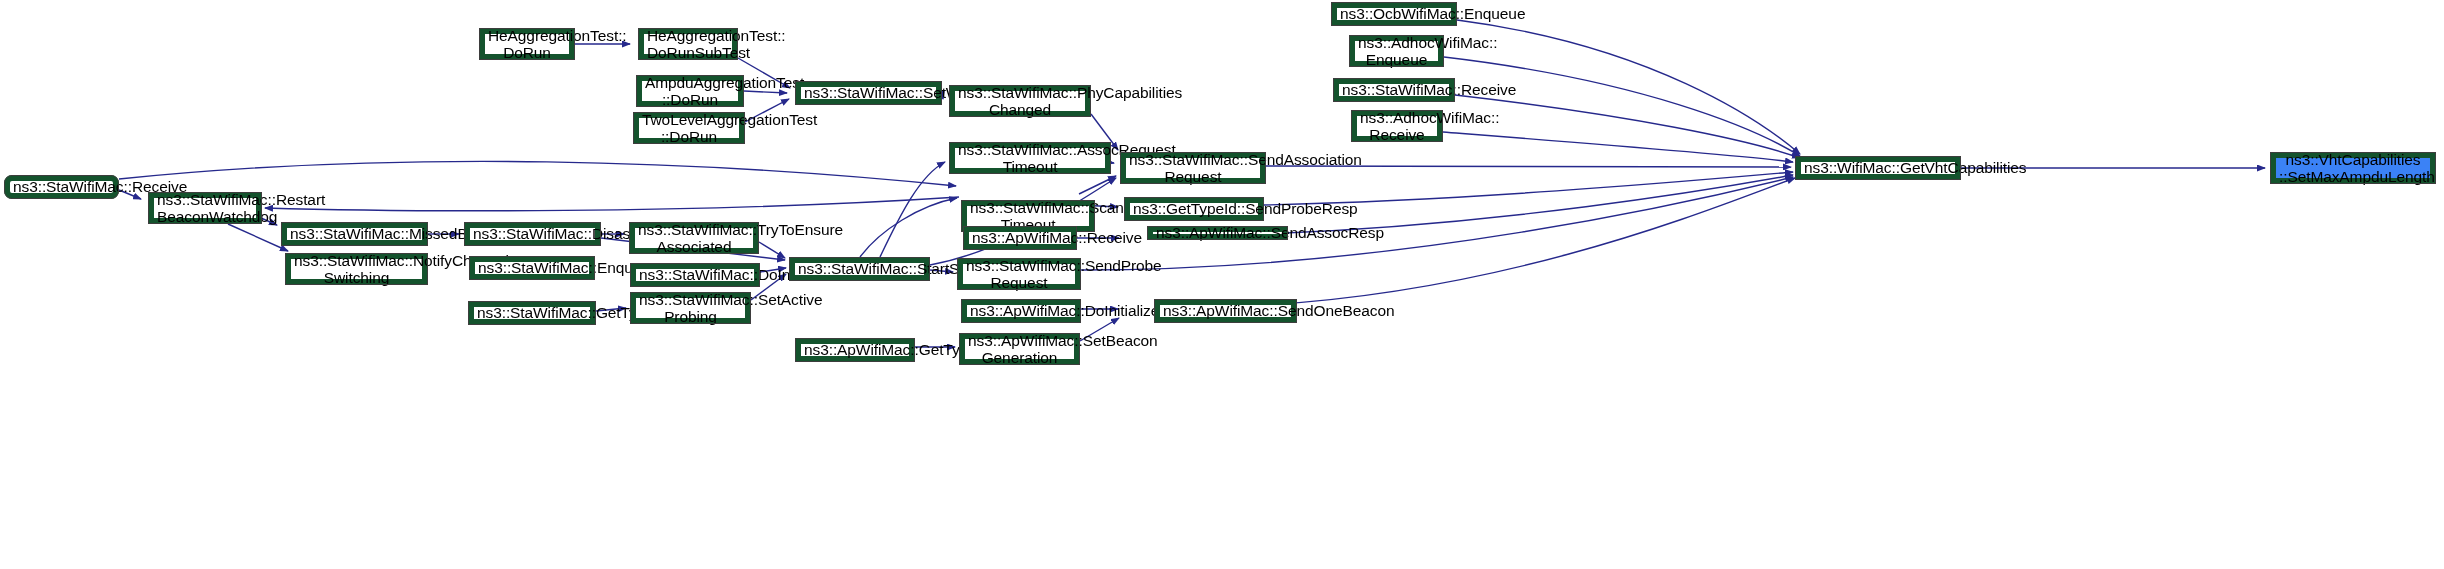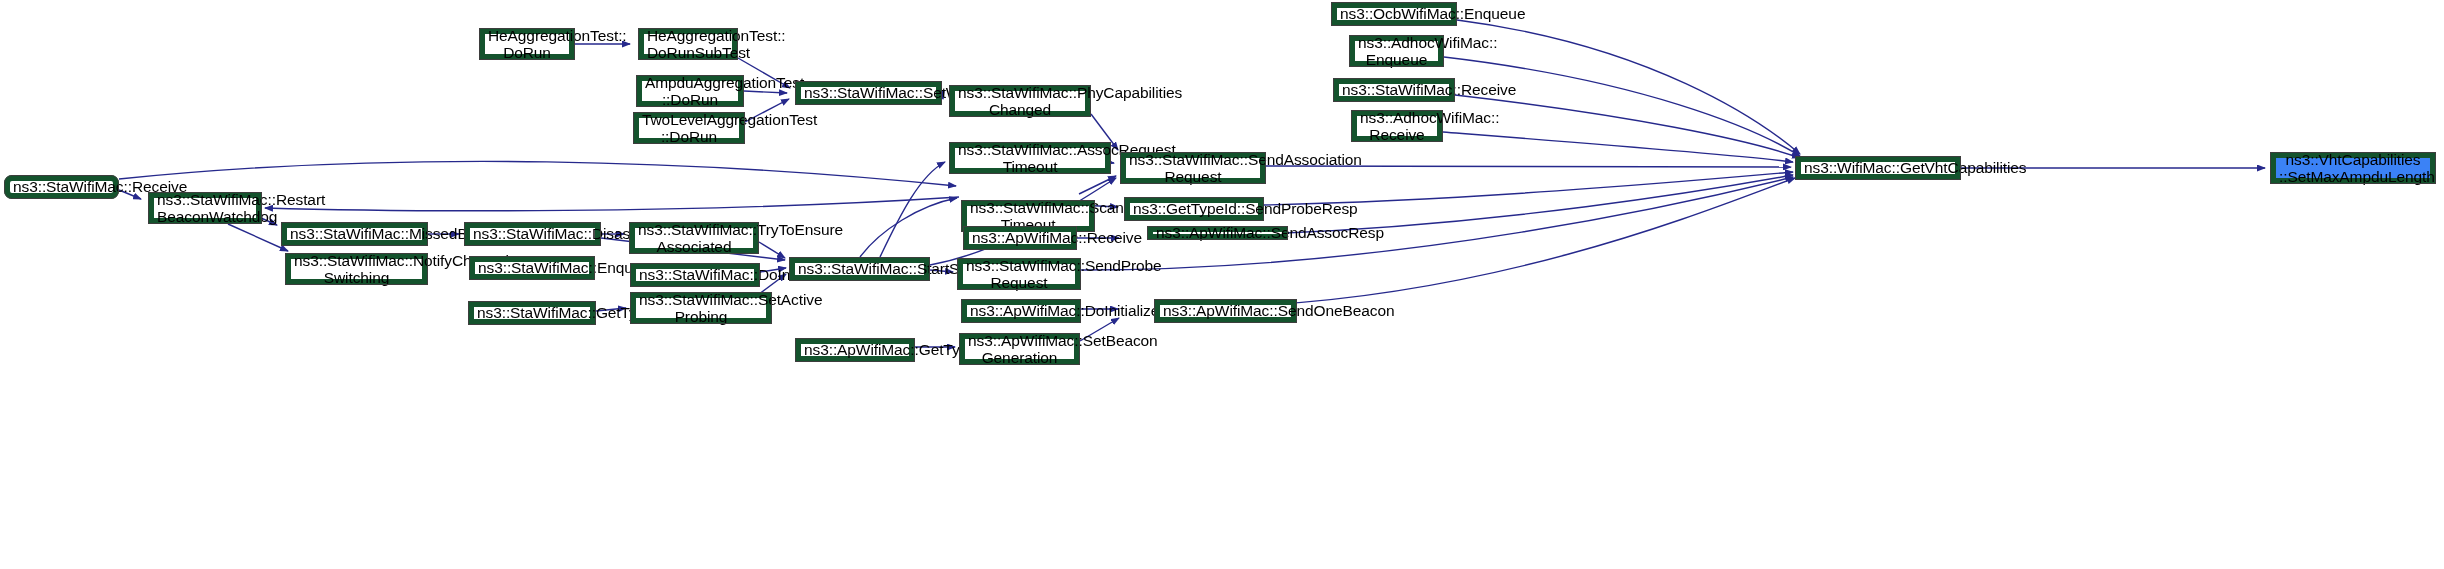--- a/index.html
+++ b/index.html
@@ -126,21 +126,21 @@
 BeaconWatchdog</span></div>
       <div class="node" style="left: 281px; top: 222px; width: 147px; height: 24px;"><span class="node-label">ns3::StaWifiMac::MissedBeacons</span></div>
       <div class="node" style="left: 285px; top: 253px; width: 143px; height: 32px;"><span class="node-label">ns3::StaWifiMac::NotifyChannel
 Switching</span></div>
       <div class="node" style="left: 464px; top: 222px; width: 137px; height: 24px;"><span class="node-label">ns3::StaWifiMac::Disassociated</span></div>
       <div class="node" style="left: 469px; top: 256px; width: 126px; height: 24px;"><span class="node-label">ns3::StaWifiMac::Enqueue</span></div>
       <div class="node" style="left: 468px; top: 301px; width: 128px; height: 24px;"><span class="node-label">ns3::StaWifiMac::GetTypeId</span></div>
       <div class="node" style="left: 629px; top: 222px; width: 130px; height: 32px;"><span class="node-label">ns3::StaWifiMac::TryToEnsure
 Associated</span></div>
       <div class="node" style="left: 630px; top: 263px; width: 130px; height: 24px;"><span class="node-label">ns3::StaWifiMac::DoInitialize</span></div>
-      <div class="node" style="left: 630px; top: 292px; width: 142px; height: 32px;"><span class="node-label">ns3::StaWifiMac::SetActive
+      <div class="node" style="left: 630px; top: 292px; width: 121px; height: 32px;"><span class="node-label">ns3::StaWifiMac::SetActive
 Probing</span></div>
       <div class="node" style="left: 795px; top: 338px; width: 120px; height: 24px;"><span class="node-label">ns3::ApWifiMac::GetTypeId</span></div>
       <div class="node" style="left: 789px; top: 257px; width: 141px; height: 24px;"><span class="node-label">ns3::StaWifiMac::StartScanning</span></div>
       <div class="node" style="left: 1120px; top: 152px; width: 146px; height: 32px;"><span class="node-label">ns3::StaWifiMac::SendAssociation
 Request</span></div>
       <div class="node" style="left: 1124px; top: 197px; width: 140px; height: 24px;"><span class="node-label">ns3::GetTypeId::SendProbeResp</span></div>
       <div class="node" style="left: 963px; top: 226px; width: 114px; height: 24px;"><span class="node-label">ns3::ApWifiMac::Receive</span></div>
       <div class="node" style="left: 1147px; top: 226px; width: 141px; height: 14px;"><span class="node-label">ns3::ApWifiMac::SendAssocResp</span></div>
       <div class="node" style="left: 957px; top: 258px; width: 124px; height: 32px;"><span class="node-label">ns3::StaWifiMac::SendProbe
 Request</span></div>

